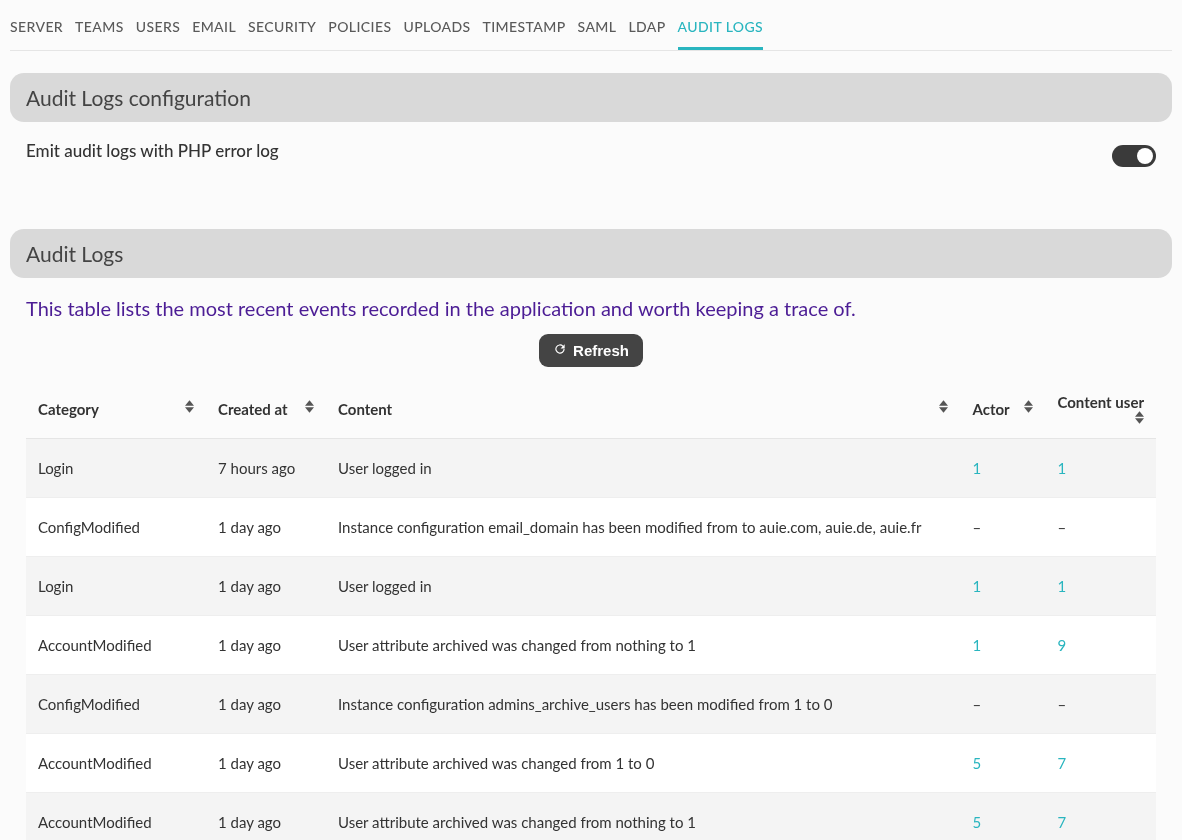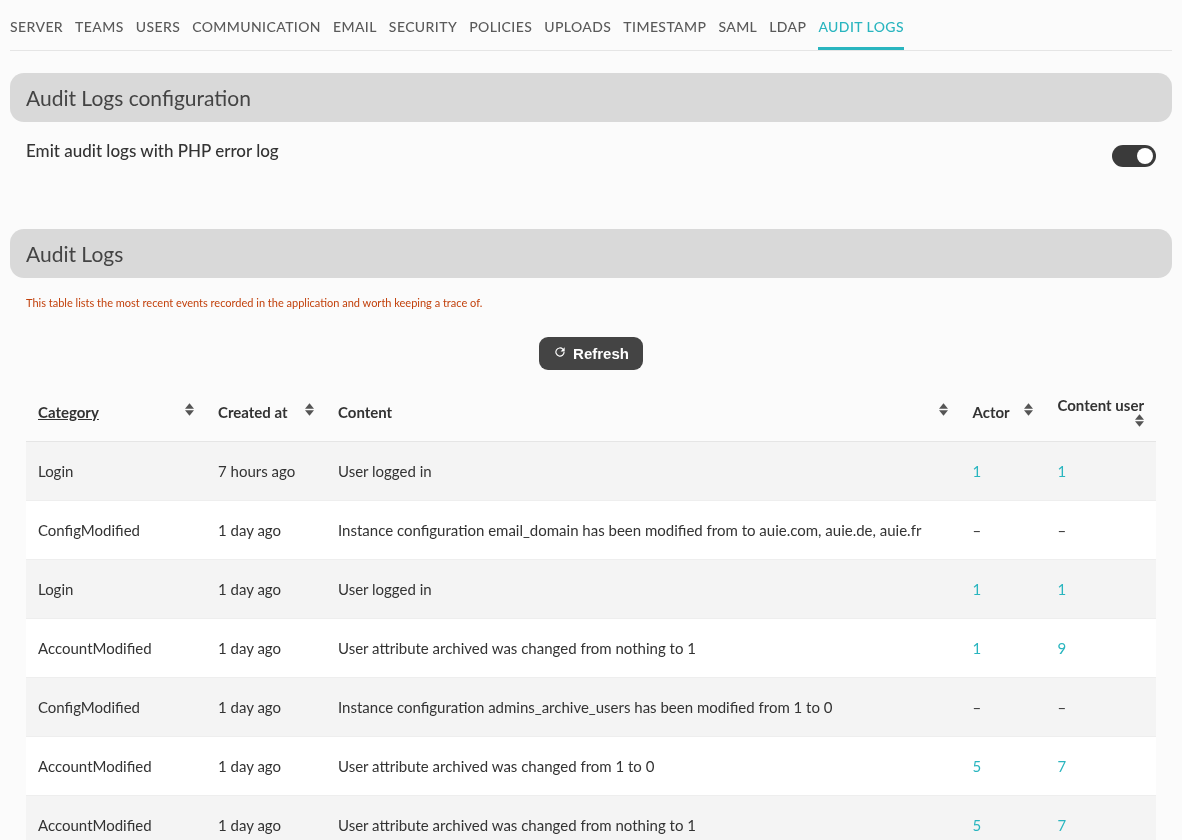--- a/index.html
+++ b/index.html
@@ -18,52 +18,51 @@
   .config-row { display: flex; justify-content: space-between; align-items: flex-end; }
   .config-title { font-size: 17px; font-weight: 500; color: #333; margin-bottom: 6px; }
   .config-desc { font-size: 14px; color: #6f6f6f; }
 
   
   .toggle { width: 44px; height: 22px; border-radius: 11px; background: #3a3a3a; position: relative; flex: 0 0 auto; margin-top: 2px; cursor: pointer; }
   .toggle .knob { position: absolute; right: 3px; top: 3px; width: 16px; height: 16px; border-radius: 50%; background: #fff; }
 
   .section-gap { height: 40px; }
 
-  .table-intro { font-size: 11px; color: #c2410c; margin-bottom: 28px; }
+  .table-intro { font-size: 20px; color: #4c1d95; margin-bottom: 14px; }
 
   .refresh-row { text-align: center; margin-bottom: 12px; }
   .btn { display: inline-flex; align-items: center; gap: 6px; background: #444; color: #fff; border: none; padding: 8px 14px; font-size: 15px; font-weight: 600; border-radius: 9px; cursor: pointer; }
   .btn svg { width: 14px; height: 14px; fill: #fff; }
 
   
   table.audit { width: 100%; border-collapse: collapse; font-size: 15px; }
   table.audit th { text-align: left; font-weight: 700; color: #333; padding: 14px 12px; border-bottom: 1px solid #e5e5e5; white-space: nowrap; }
   table.audit th .sort { float: right; display: inline-flex; flex-direction: column; margin-left: 6px; }
   .sort svg { width: 9px; height: 6px; fill: #555; }
   .sort svg + svg { margin-top: 1px; }
   table.audit td { padding: 20px 12px; color: #333; vertical-align: top; }
   table.audit tbody tr { border-bottom: 1px solid #eee; }
   table.audit tbody tr:nth-child(odd) { background: #f4f4f4; }
   table.audit tbody tr:nth-child(even) { background: #ffffff; }
 
-  .col-category { width: 180px; text-decoration: underline; }
+  .col-category { width: 180px; }
   .col-created  { width: 120px; }
   .col-actor    { width: 85px; }
   .col-target   { width: 110px; }
 
   a.idlink { color: #29b5bf; text-decoration: none; }
 </style>
 </head>
 <body>
 
 <nav class="tabs" id="tabs">
     <div class="tab">SERVER</div>
     <div class="tab">TEAMS</div>
     <div class="tab">USERS</div>
-    <div class="tab">COMMUNICATION</div>
     <div class="tab">EMAIL</div>
     <div class="tab">SECURITY</div>
     <div class="tab">POLICIES</div>
     <div class="tab">UPLOADS</div>
     <div class="tab">TIMESTAMP</div>
     <div class="tab">SAML</div>
     <div class="tab">LDAP</div>
     <div class="tab active">AUDIT LOGS</div>
   </nav>
 

